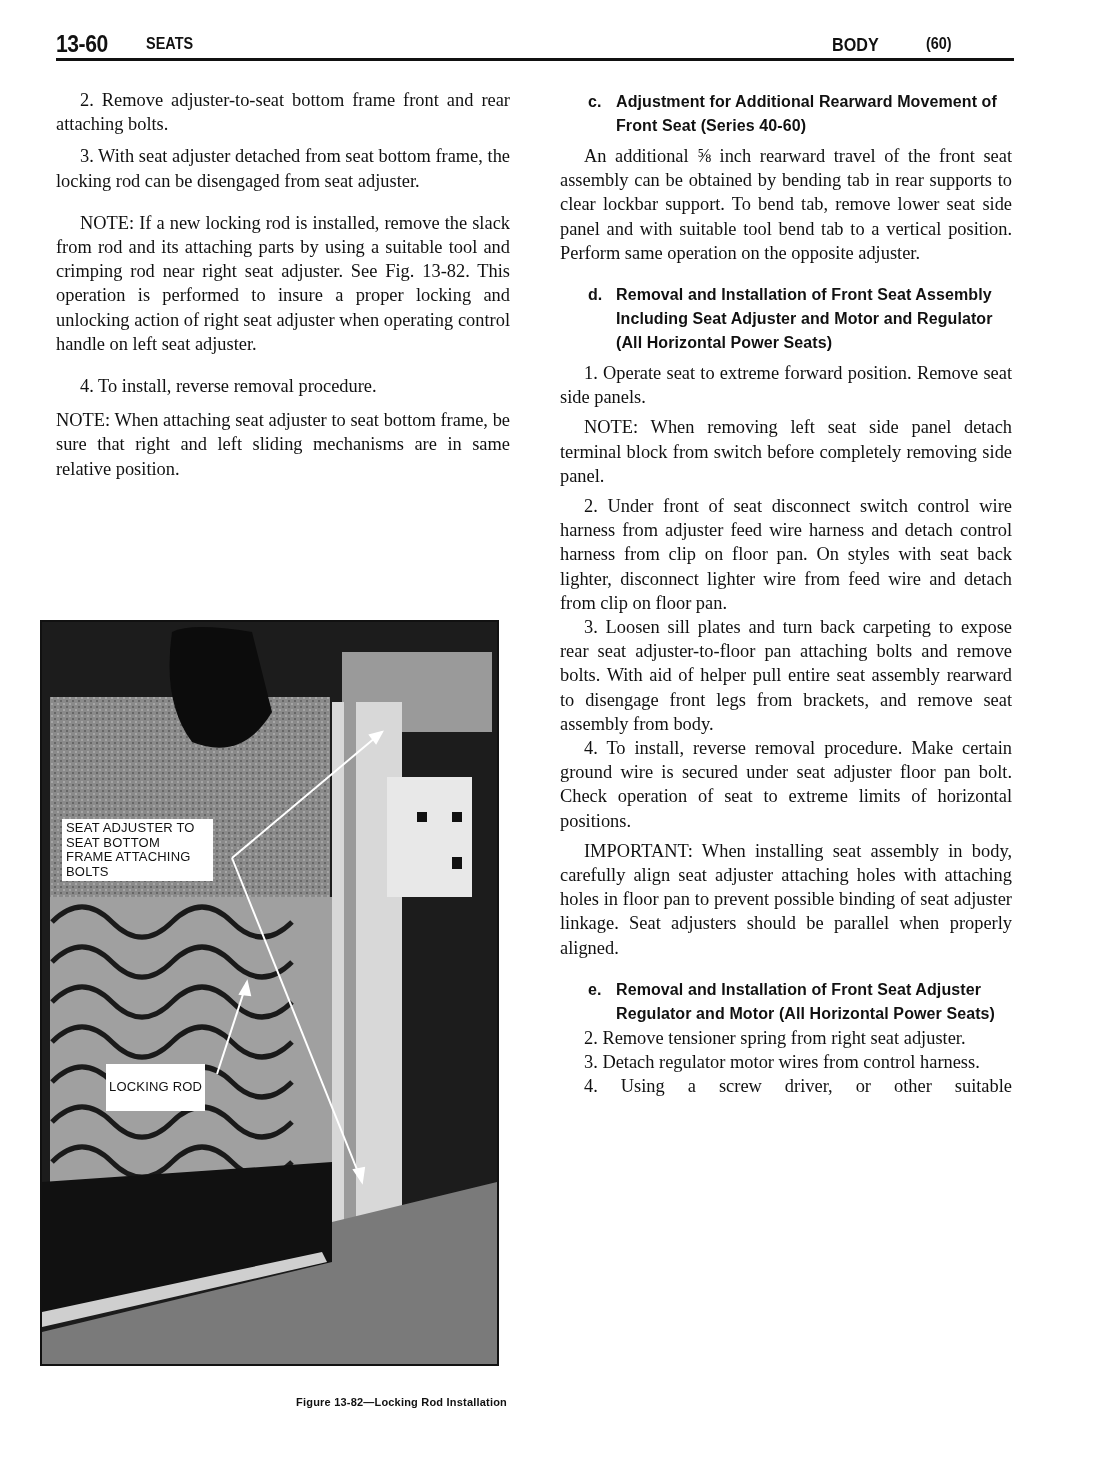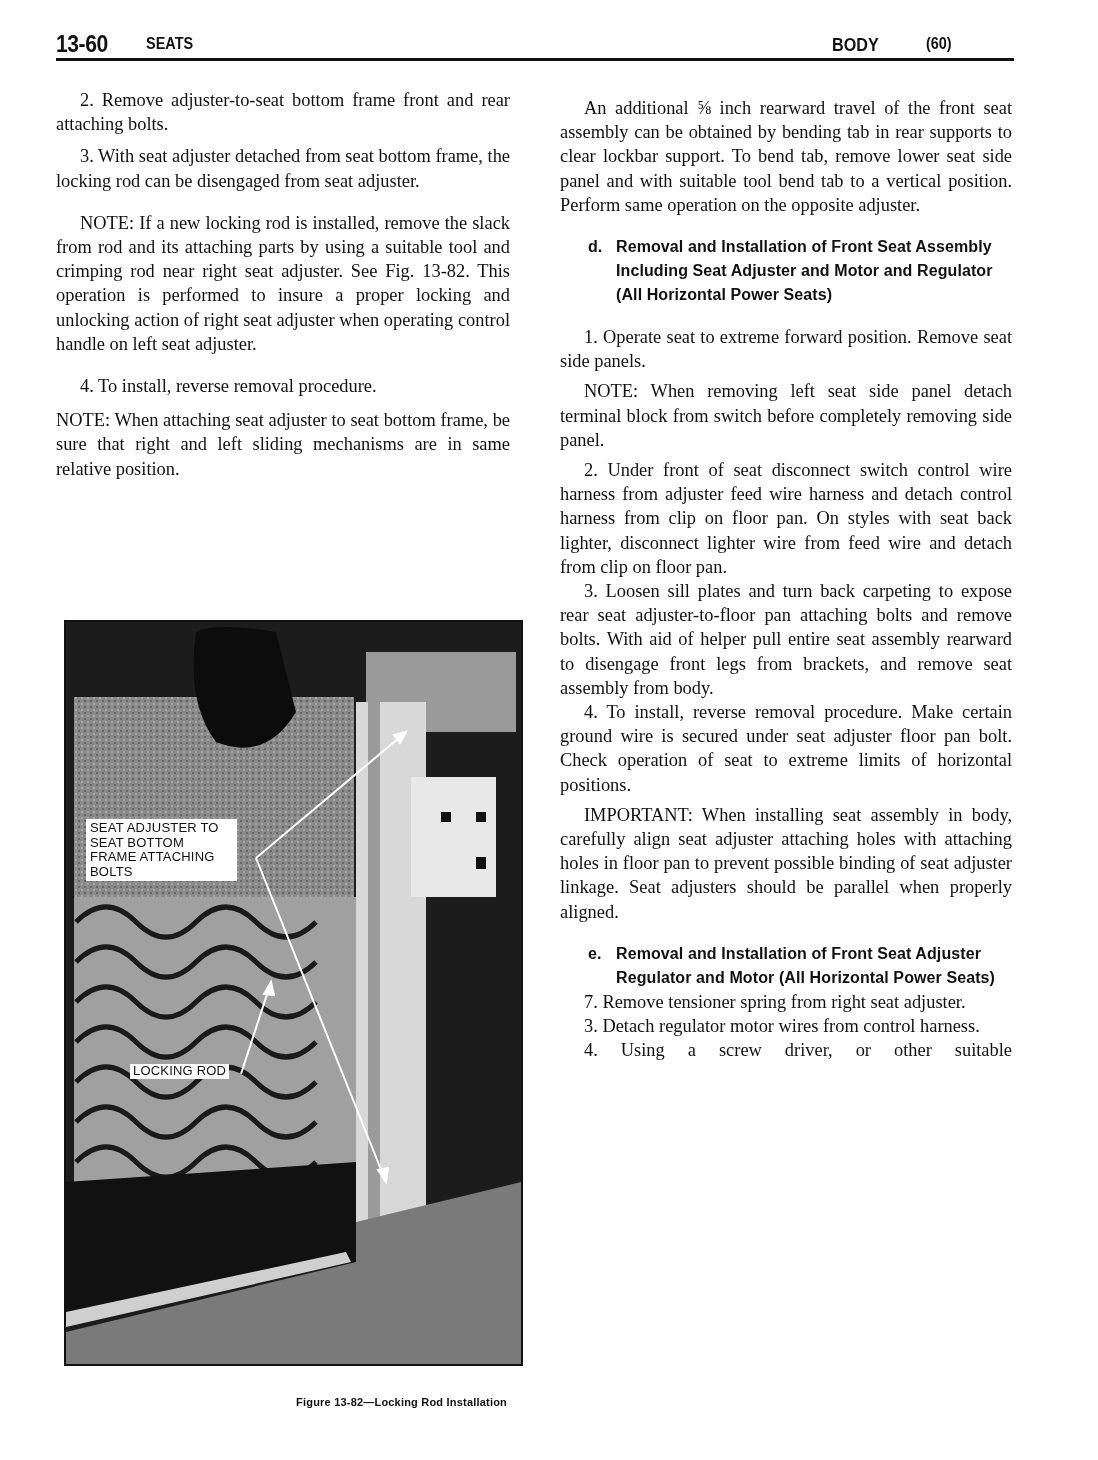--- a/index.html
+++ b/index.html
@@ -21,25 +21,25 @@
   .col p.ind { text-indent: 24px; }
   .col p.gap { margin-top: 8px; }
   .col p.gap2 { margin-top: 14px; }
   .note-lbl { font-style: normal; margin-top: 39px; }
   .it { }
 
   .heading { font-family: "Liberation Sans", sans-serif; font-weight: bold; font-size: 16px; line-height: 24px; text-align: left; padding-left: 56px; text-indent: -28px; margin: 0; letter-spacing: 0.1px; }
   .heading .lt { display: inline-block; width: 28px; text-indent: 0; }
 
   
-  .figure { position: absolute; left: 64px; top: 620px; width: 455px; height: 742px; background: #7dd3fc; border: 2px solid #111; overflow: hidden; }
+  .figure { position: absolute; left: 40px; top: 620px; width: 455px; height: 742px; background: #7dd3fc; border: 2px solid #111; overflow: hidden; }
   .figure svg { position: absolute; left: 0; top: 0; }
   .callout { position: absolute; background: #fff; font: 13px "Liberation Sans", sans-serif; line-height: 14.5px; color: #111; padding: 2px 4px; letter-spacing: 0.2px; }
   .callout-1 { left: 20px; top: 197px; width: 143px; }
-  .callout-2 { left: 64px; top: 442px; padding: 0 3px; }
+  .callout-2 { left: 64px; top: 442px; padding: 16px 3px; }
   .caption { position: absolute; left: 52px; top: 1396px; width: 455px; text-align: right; font: bold 11px "Liberation Sans", sans-serif; letter-spacing: 0.2px; }
 </style>
 </head>
 <body>
 
 <div class="hdr">
   <span class="pg">13-60</span>
   <span class="sec">SEATS</span>
   <span class="body-lbl">BODY</span>
   <span class="pnum">(60)</span>
@@ -110,37 +110,40 @@
       <line x1="175" y1="452" x2="205" y2="360"></line>
       <polygon points="205,360 198,372 208,373"></polygon>
     </g>
   </svg>
   <div class="callout callout-1">SEAT ADJUSTER TO SEAT BOTTOM FRAME ATTACHING BOLTS</div>
   <div class="callout callout-2">LOCKING ROD</div>
 </div>
 <div class="caption">Figure 13-82—Locking Rod Installation</div>
 
 <div class="col col-right">
+  <p class="heading">
+    <span class="lt">c.</span><span>Adjustment for Additional Rearward Movement of Front Seat (Series 40-60)</span>
+  </p>
   <p class="ind" style="margin-top:6px">An additional ⅝ inch rearward travel of the front seat assembly can be obtained by bending tab in rear supports to clear lockbar support. To bend tab, remove lower seat side panel and with suitable tool bend tab to a vertical position. Perform same operation on the opposite adjuster.</p>
 
   <p class="heading" style="margin-top:18px">
     <span class="lt">d.</span><span>Removal and Installation of Front Seat Assembly Including Seat Adjuster and Motor and Regulator (All Horizontal Power Seats)</span>
   </p>
-  <p class="ind" style="margin-top:18px">1. Operate seat to extreme forward position. Remove seat side panels.</p>
+  <p class="ind" style="margin-top:6px">1. Operate seat to extreme forward position. Remove seat side panels.</p>
   <p class="ind" style="margin-top:6px">
     <span class="note-lbl">NOTE:</span>
     <span class="it">When removing left seat side panel detach terminal block from switch before completely removing side panel.</span>
   </p>
   <p class="ind" style="margin-top:6px">2. Under front of seat disconnect switch control wire harness from adjuster feed wire harness and detach control harness from clip on floor pan. On styles with seat back lighter, disconnect lighter wire from feed wire and detach from clip on floor pan.</p>
   <p class="ind">3. Loosen sill plates and turn back carpeting to expose rear seat adjuster-to-floor pan attaching bolts and remove bolts. With aid of helper pull entire seat assembly rearward to disengage front legs from brackets, and remove seat assembly from body.</p>
   <p class="ind">4. To install, reverse removal procedure. Make certain ground wire is secured under seat adjuster floor pan bolt. Check operation of seat to extreme limits of horizontal positions.</p>
   <p class="ind" style="margin-top:6px">
     <span class="note-lbl">IMPORTANT:</span>
     <span class="it">When installing seat assembly in body, carefully align seat adjuster attaching holes with attaching holes in floor pan to prevent possible binding of seat adjuster linkage. Seat adjusters should be parallel when properly aligned.</span>
   </p>
 
   <p class="heading" style="margin-top:18px">
     <span class="lt">e.</span><span>Removal and Installation of Front Seat Adjuster Regulator and Motor (All Horizontal Power Seats)</span>
   </p>
-  <p class="ind">7. Remove tensioner spring from right seat adjuster.</p>
+  <p class="ind">2. Remove tensioner spring from right seat adjuster.</p>
   <p class="ind">3. Detach regulator motor wires from control harness.</p>
   <p class="ind" style="text-align:justify;text-align-last:justify">4. Using a screw driver, or other suitable</p>
 </div>
 
 </body></html>

